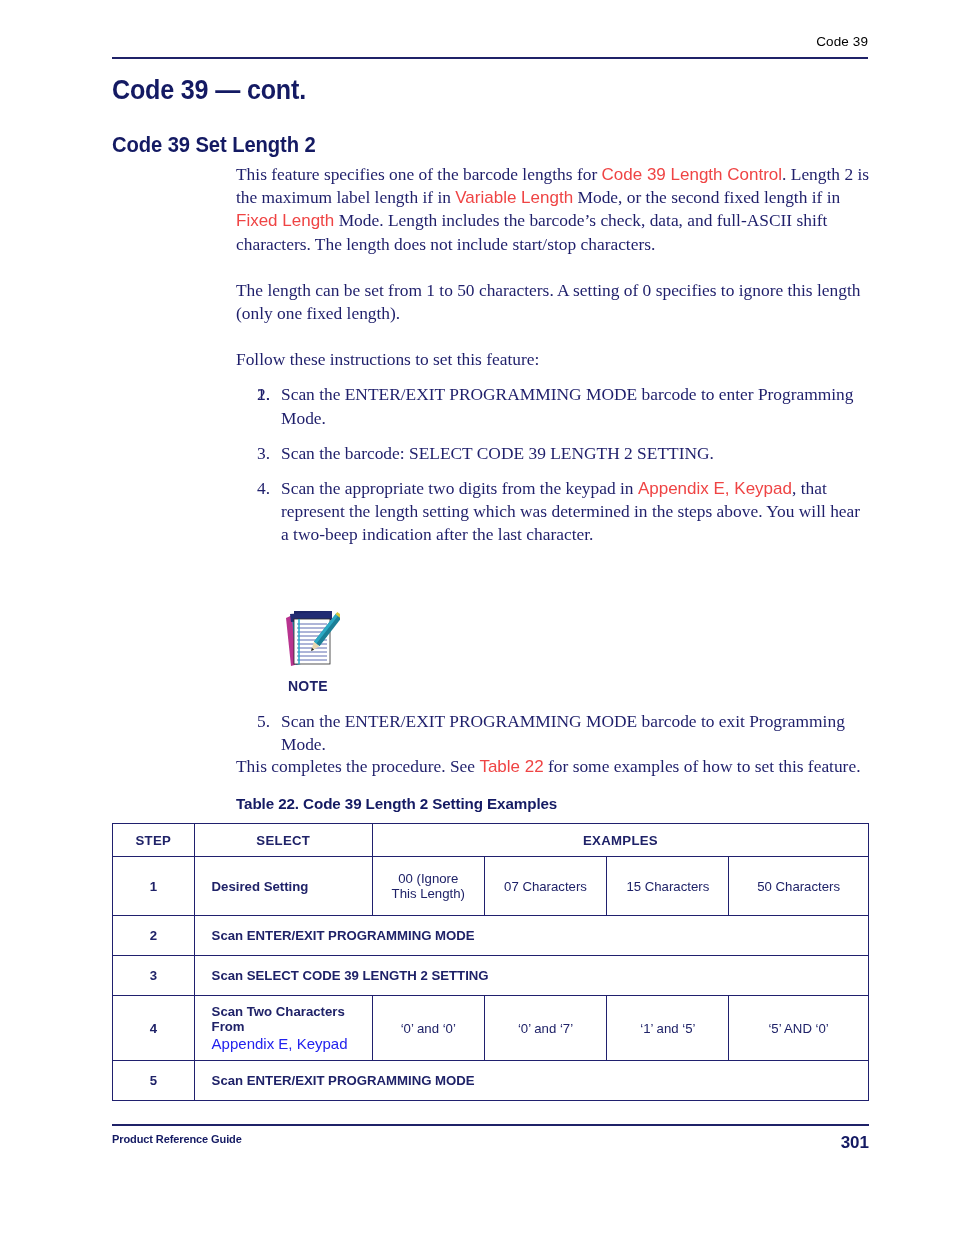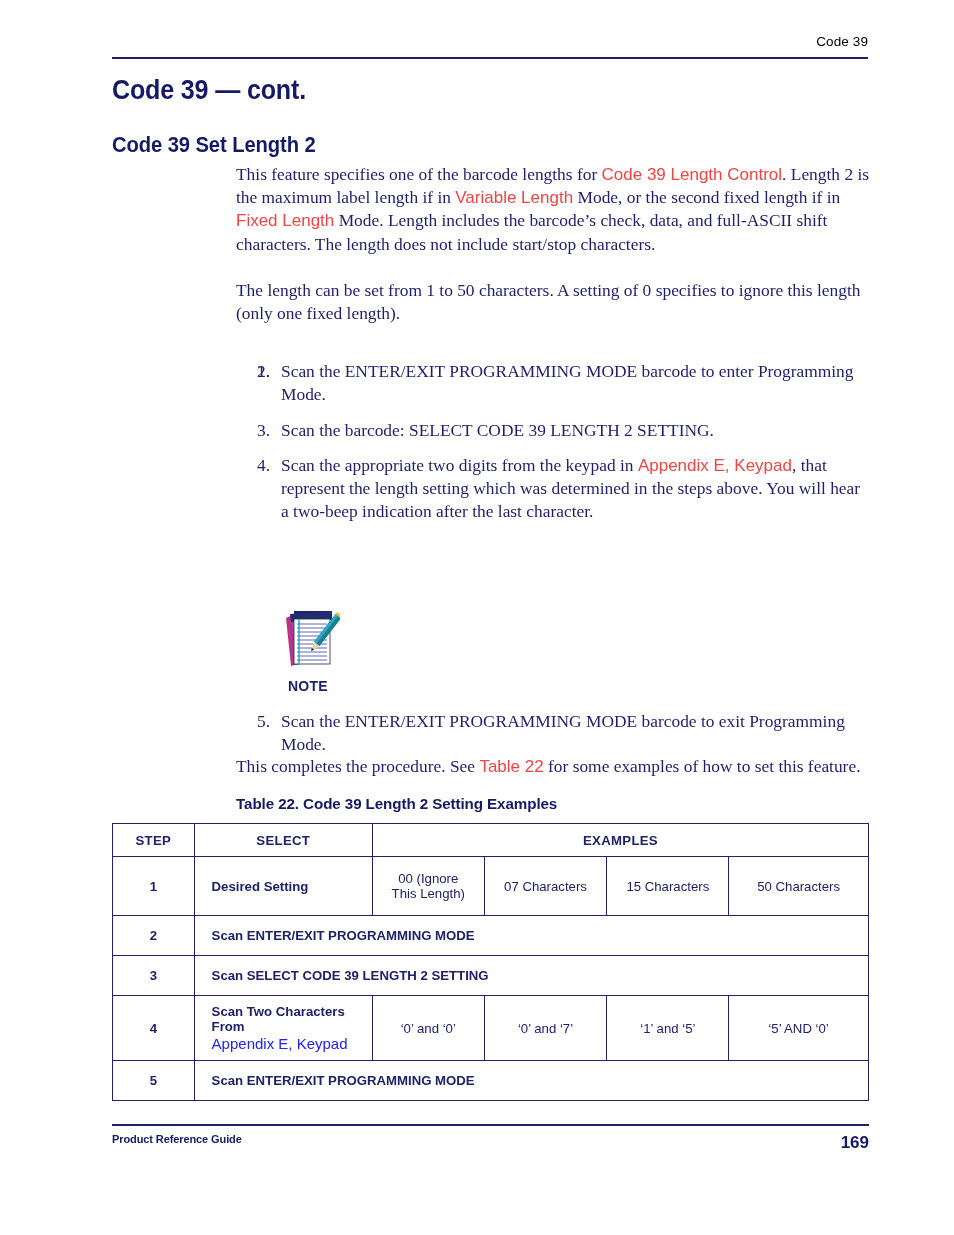--- a/index.html
+++ b/index.html
@@ -276,20 +276,21 @@
   <div class="section-title">Code 39 Set Length 2</div>
 
   <div class="body-col">
 
     <p class="para"><span>This feature specifies one of the barcode lengths for </span><span class="xref">Code 39 Length Control</span><span>. Length 2 is the maximum label length if in </span><span class="xref">Variable Length</span><span> Mode, or the second fixed length if in </span><span class="xref">Fixed Length</span><span> Mode. Length includes the barcode’s check, data, and full-ASCII shift characters.  The length does not include start/stop characters.</span></p>
 
     <div class="gap-1"></div>
     <p class="para">The length can be set from 1 to 50 characters. A setting of 0 specifies to ignore this length (only one fixed length).</p>
 
     <div class="gap-2"></div>
+    <p class="para">Follow these instructions to set this feature:</p>
 
     <ol class="steps">
       <li>
         <span class="num">1.</span>
       </li>
       <li>
         <span class="num">2.</span>
         <span>Scan the ENTER/EXIT PROGRAMMING MODE barcode to enter Programming Mode.</span>
       </li>
       <li>
@@ -392,15 +393,15 @@
       </tr>
       <tr class="short">
         <td class="step-cell">5</td>
         <td class="action-cell" colspan="5">Scan ENTER/EXIT PROGRAMMING MODE</td>
       </tr>
     </tbody>
   </table>
 
   <div class="foot-rule"></div>
   <div class="footer-left">Product Reference Guide</div>
-  <div class="footer-right">169</div>
+  <div class="footer-right">301</div>
 
 </div>
 
 </body></html>

